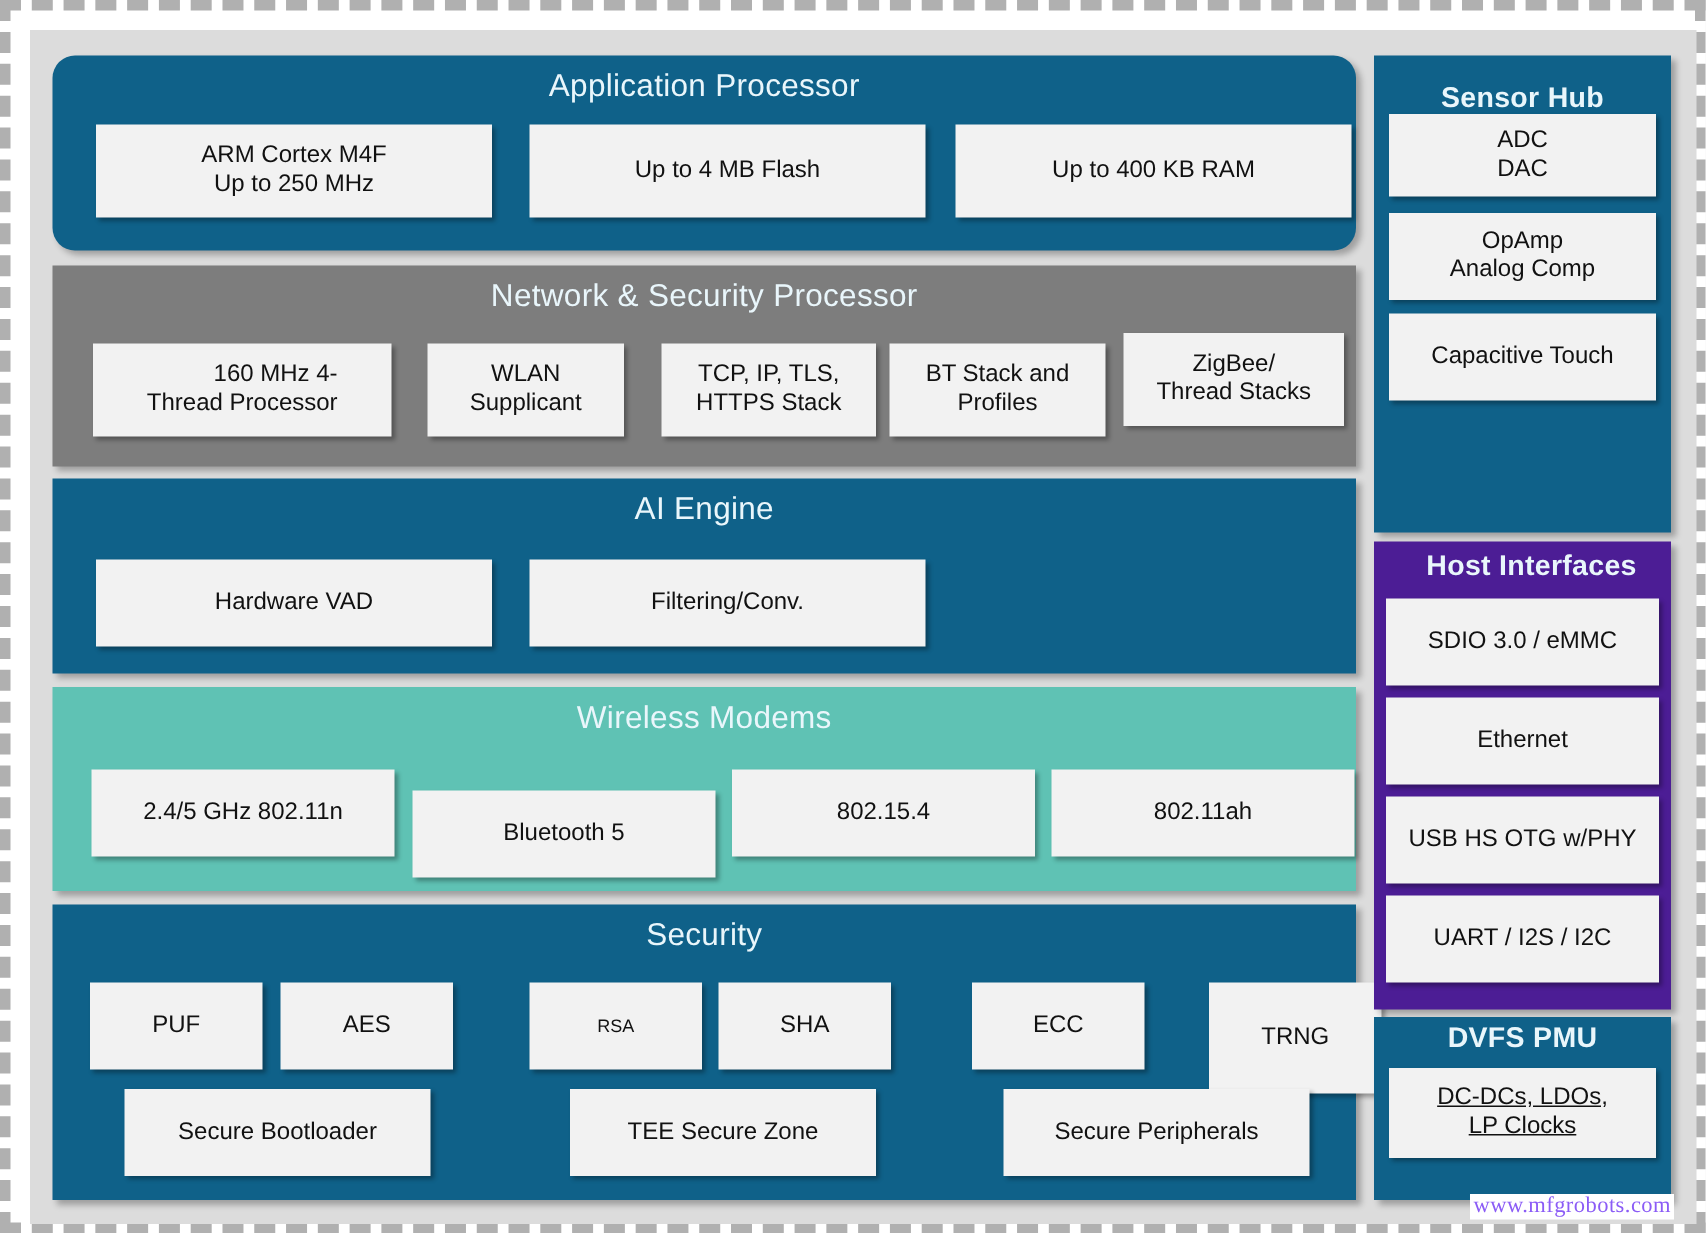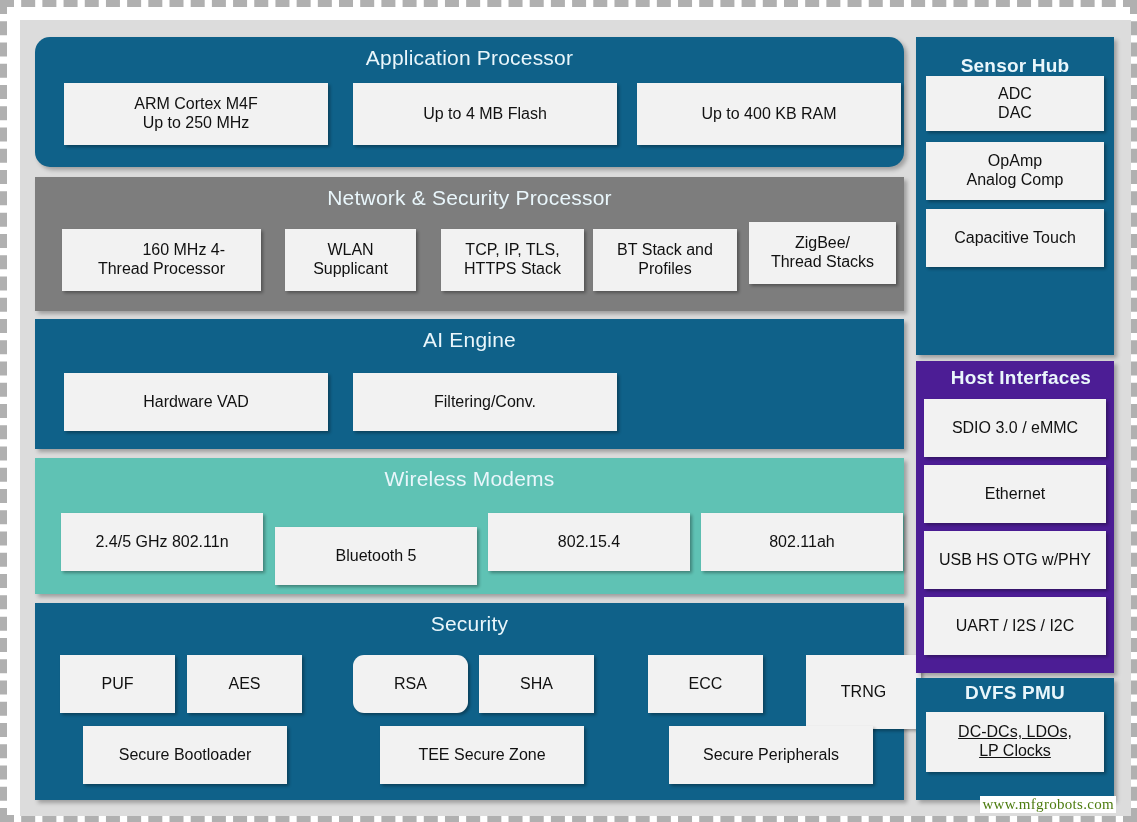--- a/index.html
+++ b/index.html
@@ -88,21 +88,21 @@
   #host-interfaces .panel-title { font-size: 19px; font-weight: bold; padding-top: 6px; }
   #dvfs-pmu .panel-title { font-size: 19px; font-weight: bold; padding-top: 4px; }
 
   
   #watermark {
     position: absolute;
     right: 14px;
     bottom: 2px;
     font-family: "Liberation Serif", serif;
     font-size: 15px;
-    color: #4d7c0f;
+    color: #8b5cf6;
     background: #ffffff;
     padding: 0 2px;
     letter-spacing: .3px;
   }
 </style>
 </head>
 <body>
 
 <div id="frame">
   <div id="canvas">
@@ -141,21 +141,21 @@
       <div class="tile" style="left:240px; top:55px; width:202px; height:58px; font-size:16px;margin-top:14px;">Bluetooth 5</div>
       <div class="tile" style="left:453px; top:55px; width:202px; height:58px; font-size:16px;">802.15.4</div>
       <div class="tile" style="left:666px; top:55px; width:202px; height:58px; font-size:16px;">802.11ah</div>
     </div>
 
     <div id="security" class="panel c-darkblue">
       <div class="panel-title">Security</div>
 
       <div class="tile" style="left:25px; top:52px; width:115px; height:58px; font-size:16px;text-align:center;">PUF</div>
       <div class="tile" style="left:152px; top:52px; width:115px; height:58px; font-size:16px;">AES</div>
-      <div class="tile" style="left:318px; top:52px; width:115px; height:58px; font-size:16px;border-radius:11px;">RSA</div>
+      <div class="tile" style="left:318px; top:52px; width:115px; height:58px; font-size:12px;">RSA</div>
       <div class="tile" style="left:444px; top:52px; width:115px; height:58px; font-size:16px;">SHA</div>
       <div class="tile" style="left:613px; top:52px; width:115px; height:58px; font-size:16px;">ECC</div>
       <div class="tile" style="left:739px; top:52px; width:115px; height:74px; font-size:16px;margin-left:32px;">TRNG</div>
 
       <div class="tile" style="left:48px; top:123px; width:204px; height:58px; font-size:16px;">Secure Bootloader</div>
       <div class="tile" style="left:345px; top:123px; width:204px; height:58px; font-size:16px;">TEE Secure Zone</div>
       <div class="tile" style="left:634px; top:123px; width:204px; height:58px; font-size:16px;">Secure Peripherals</div>
     </div>
 
     <div id="sensor-hub" class="panel c-darkblue">

